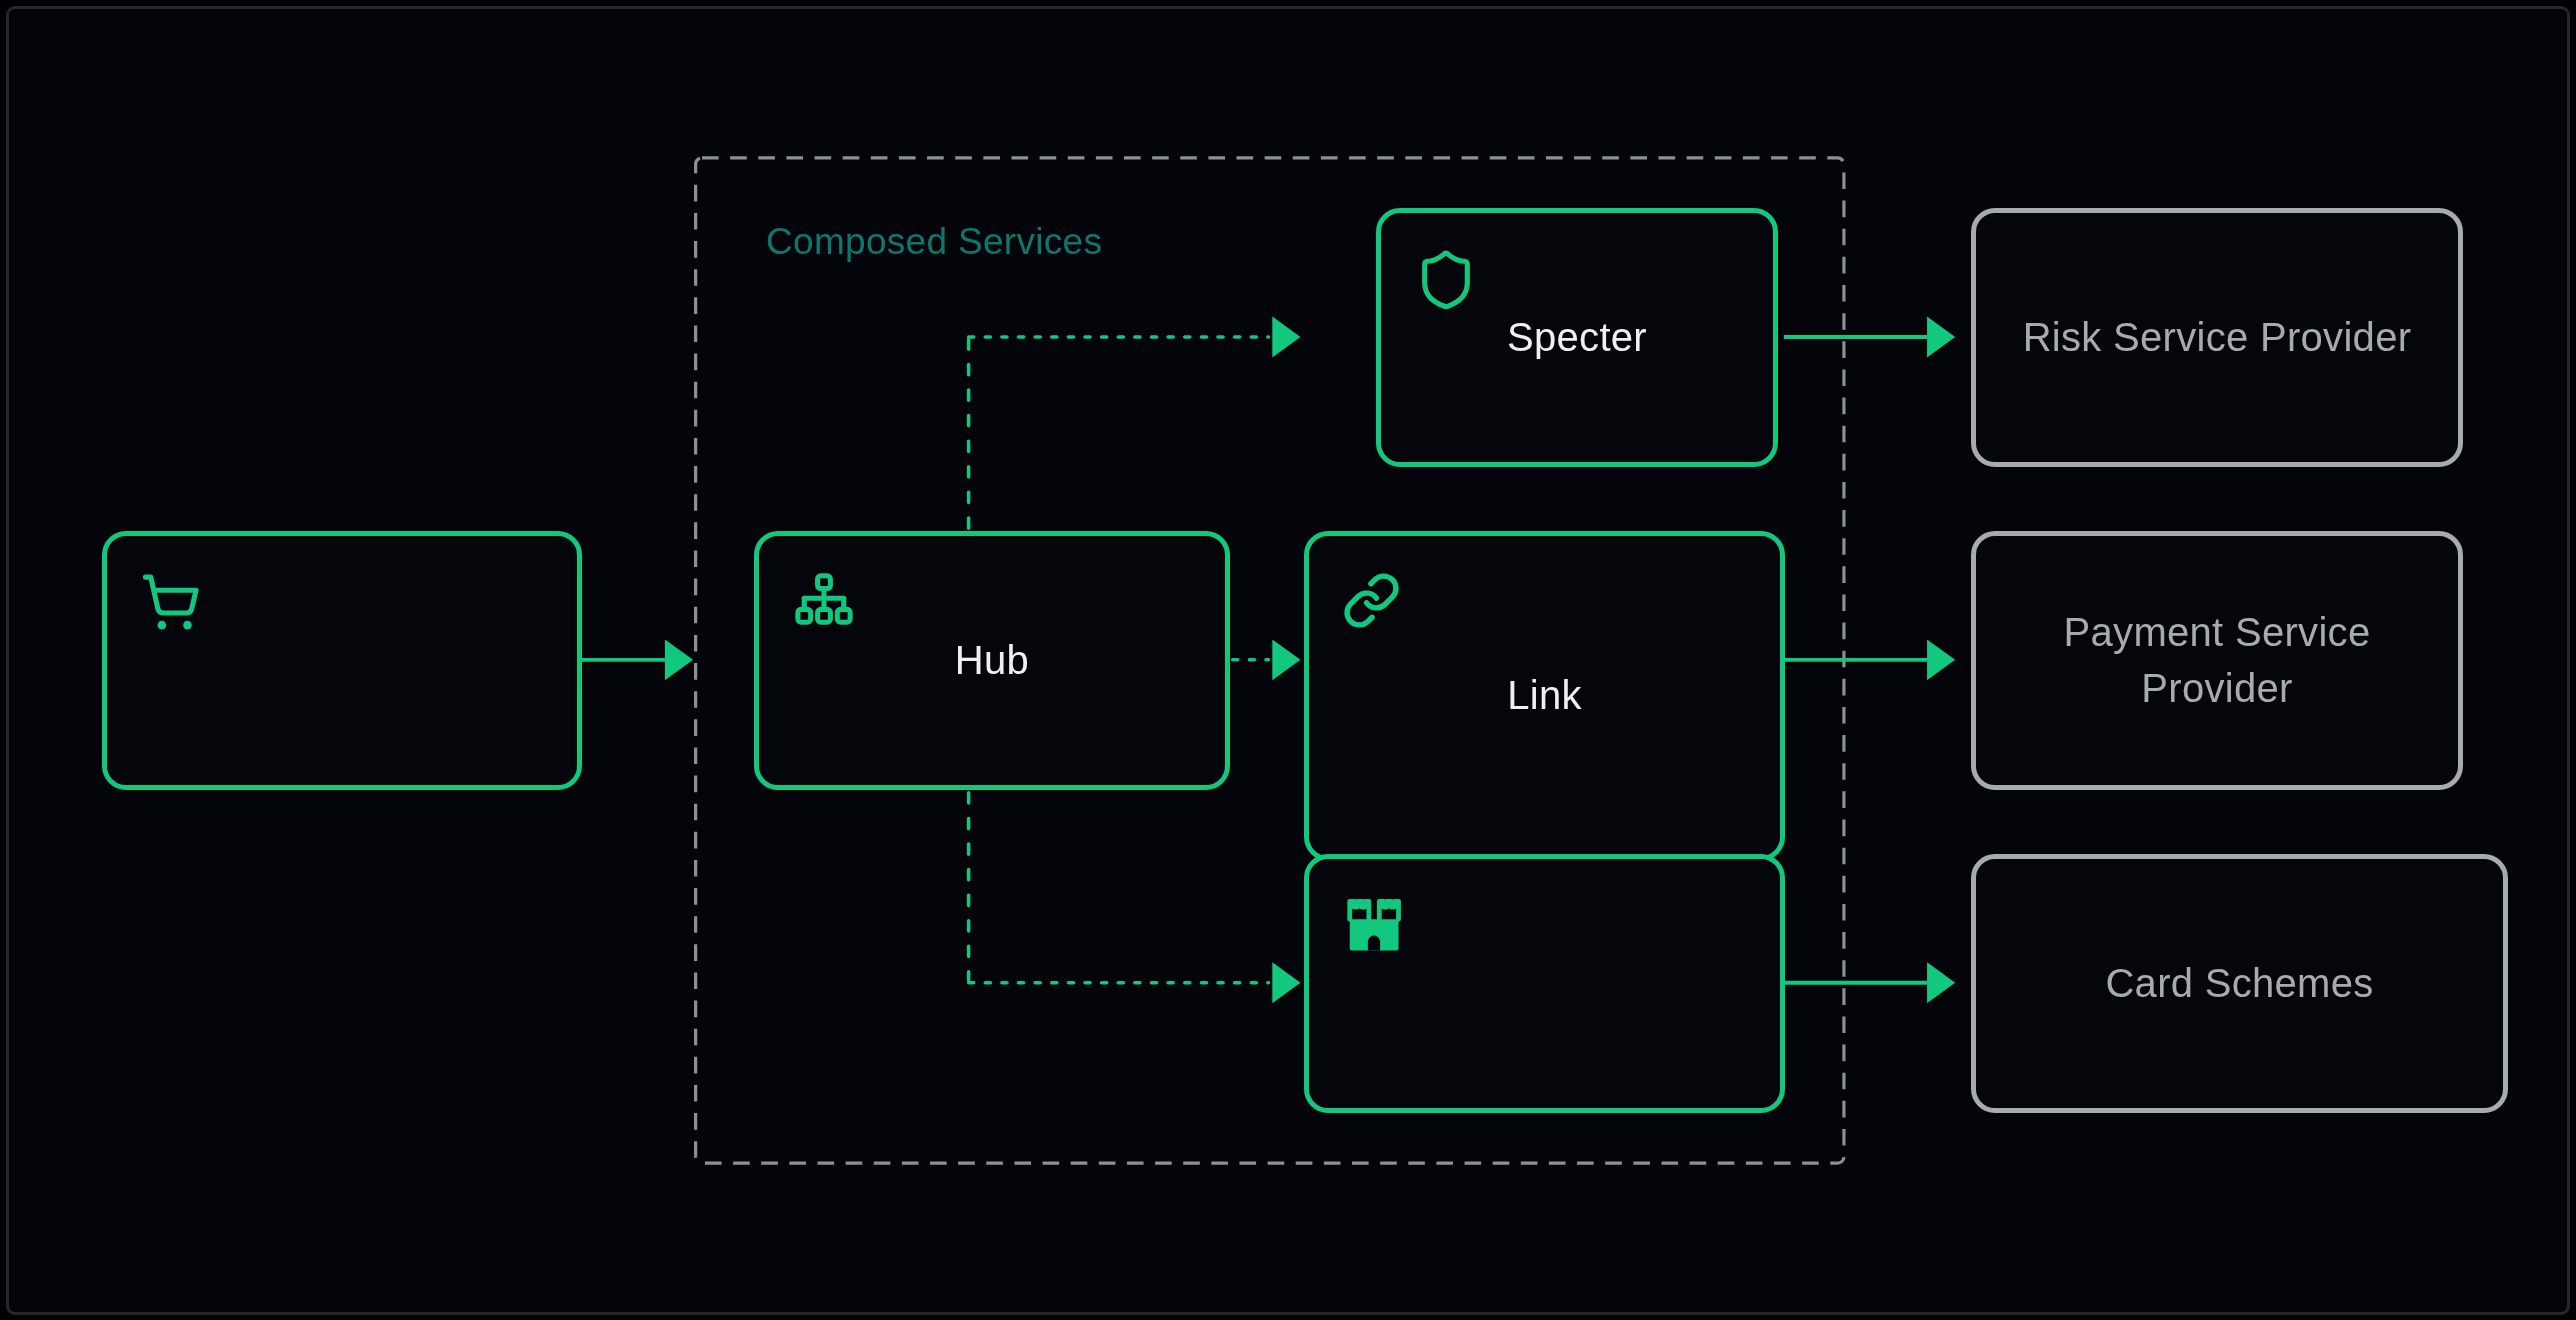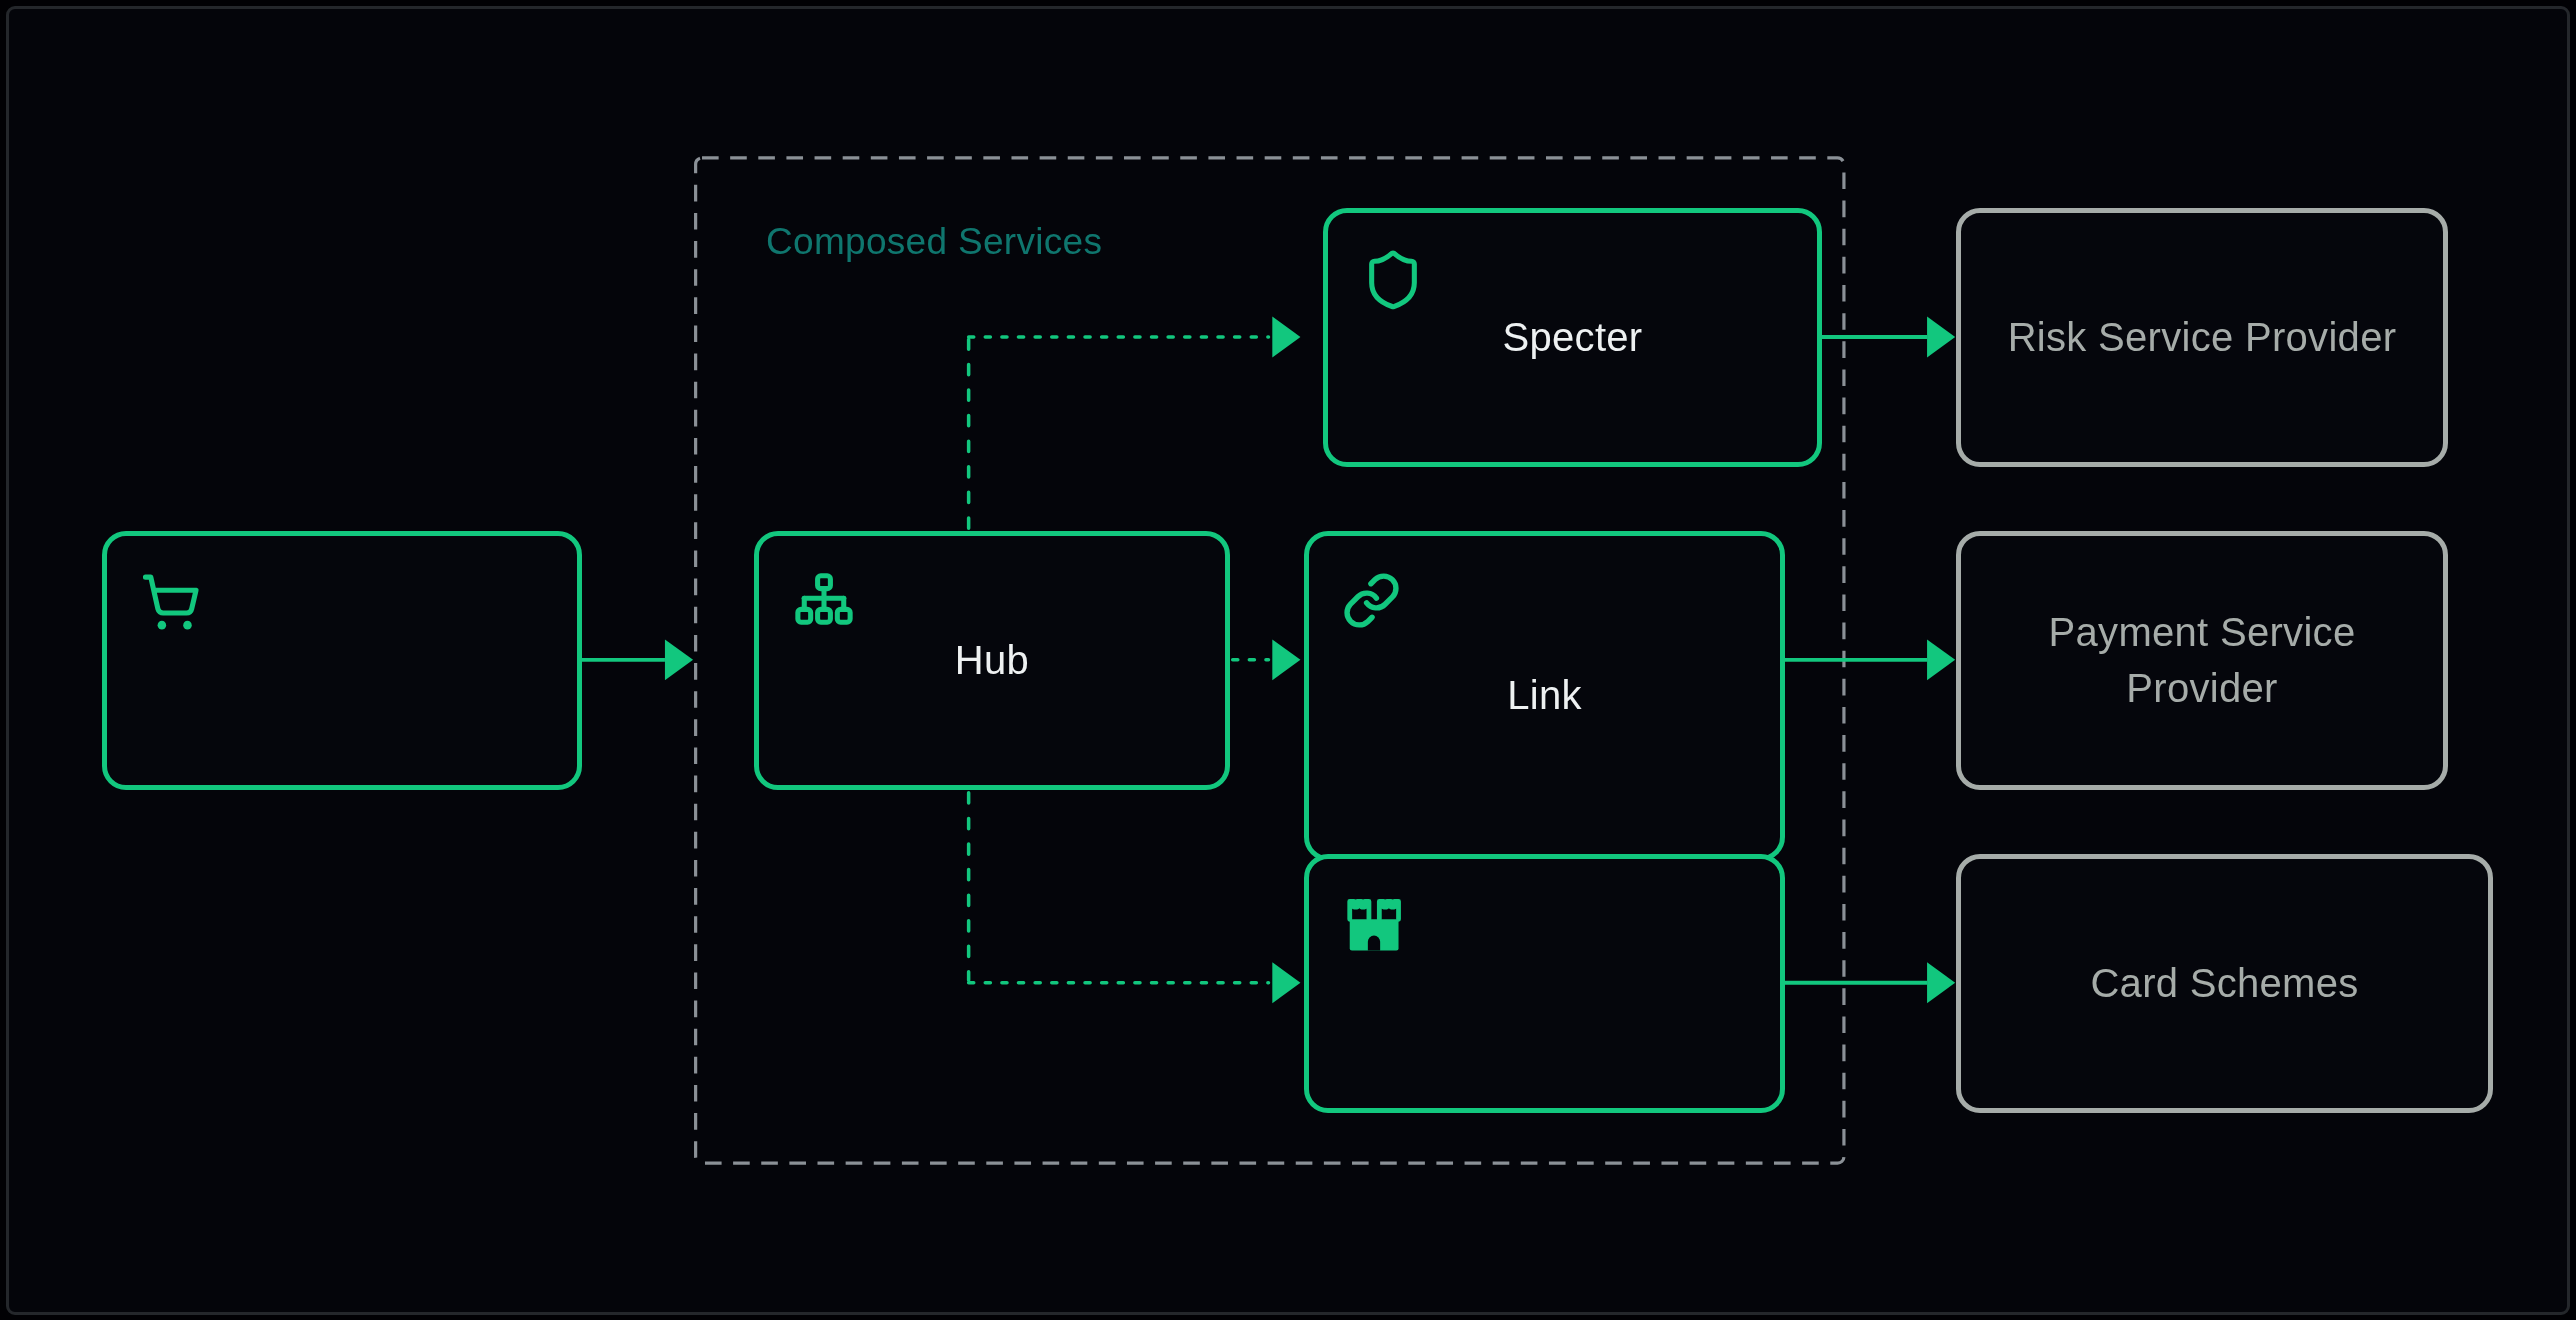--- a/index.html
+++ b/index.html
@@ -23,21 +23,21 @@
     background:var(--bg);
   }
   .overlay{
     position:absolute;left:0;top:0;width:2576px;height:1321px;
   }
   .node{
     position:absolute;display:flex;align-items:center;justify-content:center;
     border-radius:24px;background:var(--node-bg);box-sizing:border-box;
   }
   .node.accent{border:5.1px solid var(--accent);color:var(--text);}
-  .node.muted{border:5.1px solid var(--muted);color:var(--muted);}
+  .node.muted{border:5.1px solid var(--muted);color:var(--muted);margin-left:15px;}
   .node .label{
     font-size:40px;line-height:1.38;text-align:center;
     letter-spacing:0.3px;padding:0 45px;
   }
   .node .icon{
     position:absolute;left:33px;top:35px;width:64px;height:64px;
     color:var(--accent);
   }
   .node .icon svg{width:100%;height:100%;display:block;}
   .group-label{
@@ -103,21 +103,21 @@
         <path d="M12 10.2v4.2"></path>
         <path d="M19.4 10.2v4.2"></path>
       <rect x="2.2" y="14.4" width="4.8" height="4.8" rx="1.2"></rect>
       <rect x="9.6" y="14.4" width="4.8" height="4.8" rx="1.2"></rect>
       <rect x="17" y="14.4" width="4.8" height="4.8" rx="1.2"></rect>
     </svg>
   </span>
   <span class="label">Hub</span>
 </div>
 
-<div class="node accent" style="left:1323px;top:208px;width:499px;height:259px">
+<div class="node accent" style="left:1376px;top:208px;width:402px;height:259px">
   <span class="icon">
     <svg viewBox="0 0 24 24" fill="none" stroke="currentColor" stroke-width="1.9" stroke-linecap="round" stroke-linejoin="round">
       <path d="M20 13c0 5-3.5 7.5-7.66 8.95a1 1 0 0 1-.67-.01C7.5 20.5 4 18 4 13V6a1 1 0 0 1 1-1c2 0 4.5-1.2 6.24-2.72a1 1 0 0 1 1.52 0C14.51 3.81 17 5 19 5a1 1 0 0 1 1 1z"></path>
     </svg>
   </span>
   <span class="label">Specter</span>
 </div>
 
 <div class="node accent" style="left:1304px;top:531px;width:481px;height:330px">
   <span class="icon" style="width:59px;height:59px">

